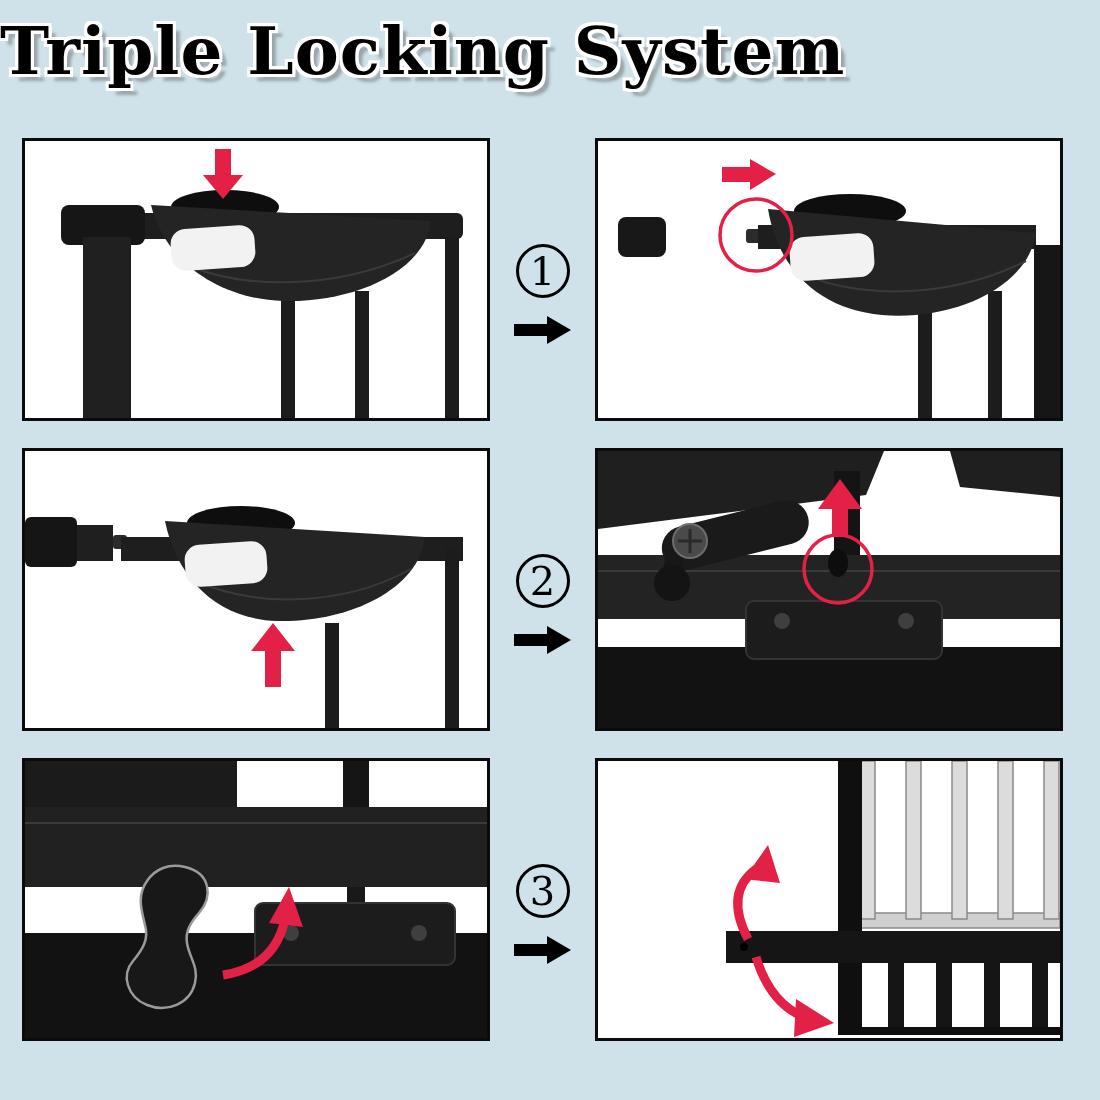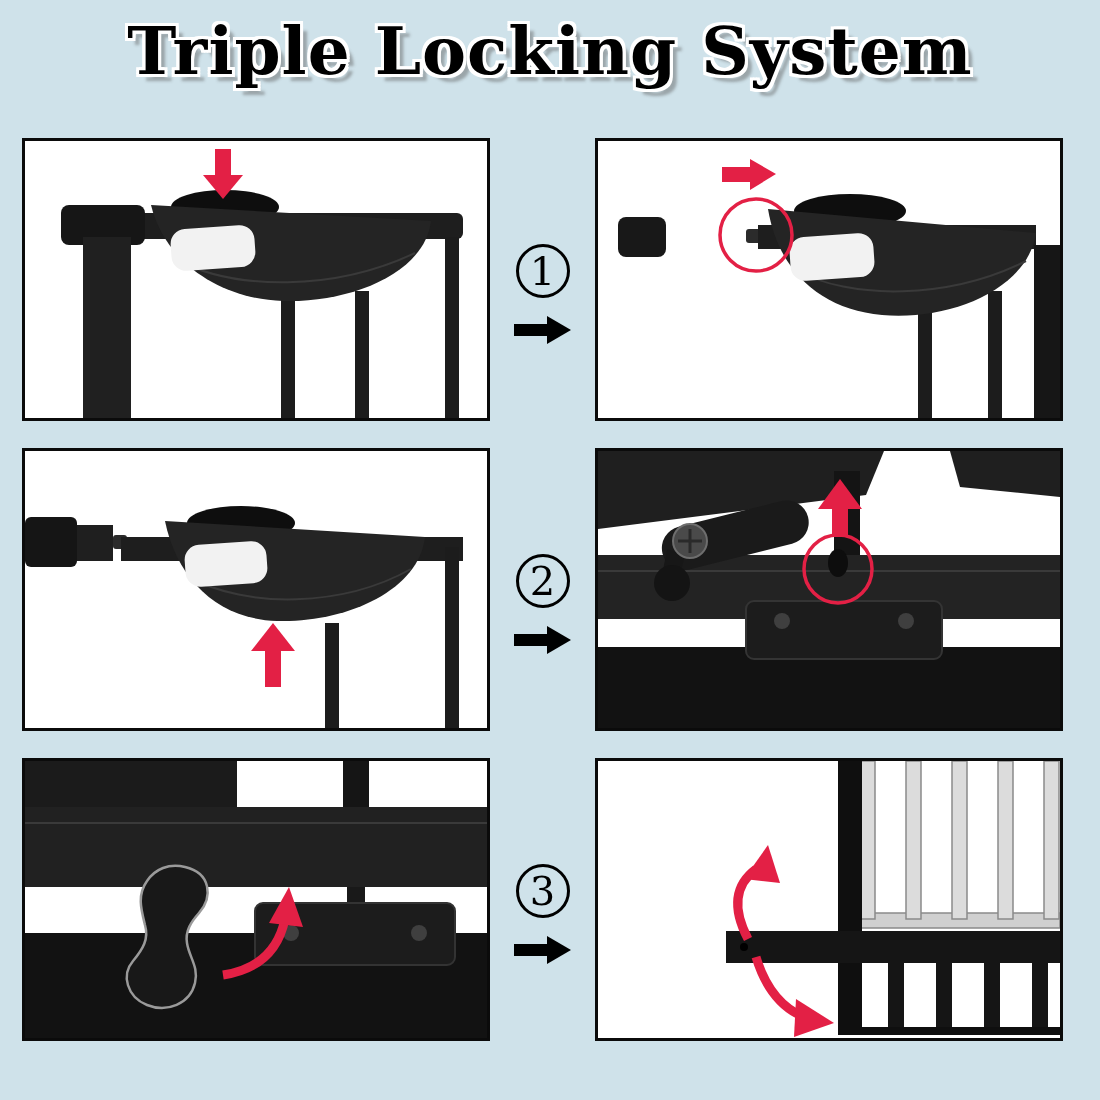--- a/index.html
+++ b/index.html
@@ -7,21 +7,21 @@
   body {
     width: 1100px; height: 1100px;
     background: #cfe2ea;
     font-family: "DejaVu Serif", "Liberation Serif", serif;
     overflow: hidden;
   }
   .page { position: relative; width: 1100px; height: 1100px; }
 
   .title {
     position: absolute; top: 12px; left: 0; width: 100%;
-    margin: 0; text-align: center;
+    margin: 0; text-align: left;
     font-size: 66px; font-weight: bold; color: #000;
     letter-spacing: 1px;
     text-shadow:
       -3px -3px 0 #fff, 0 -3px 0 #fff, 3px -3px 0 #fff,
       -3px 0 0 #fff, 3px 0 0 #fff,
       -3px 3px 0 #fff, 0 3px 0 #fff, 3px 3px 0 #fff,
       7px 7px 3px rgba(90,90,90,0.45);
   }
 
   .row { position: absolute; left: 0; width: 1100px; height: 283px; }

